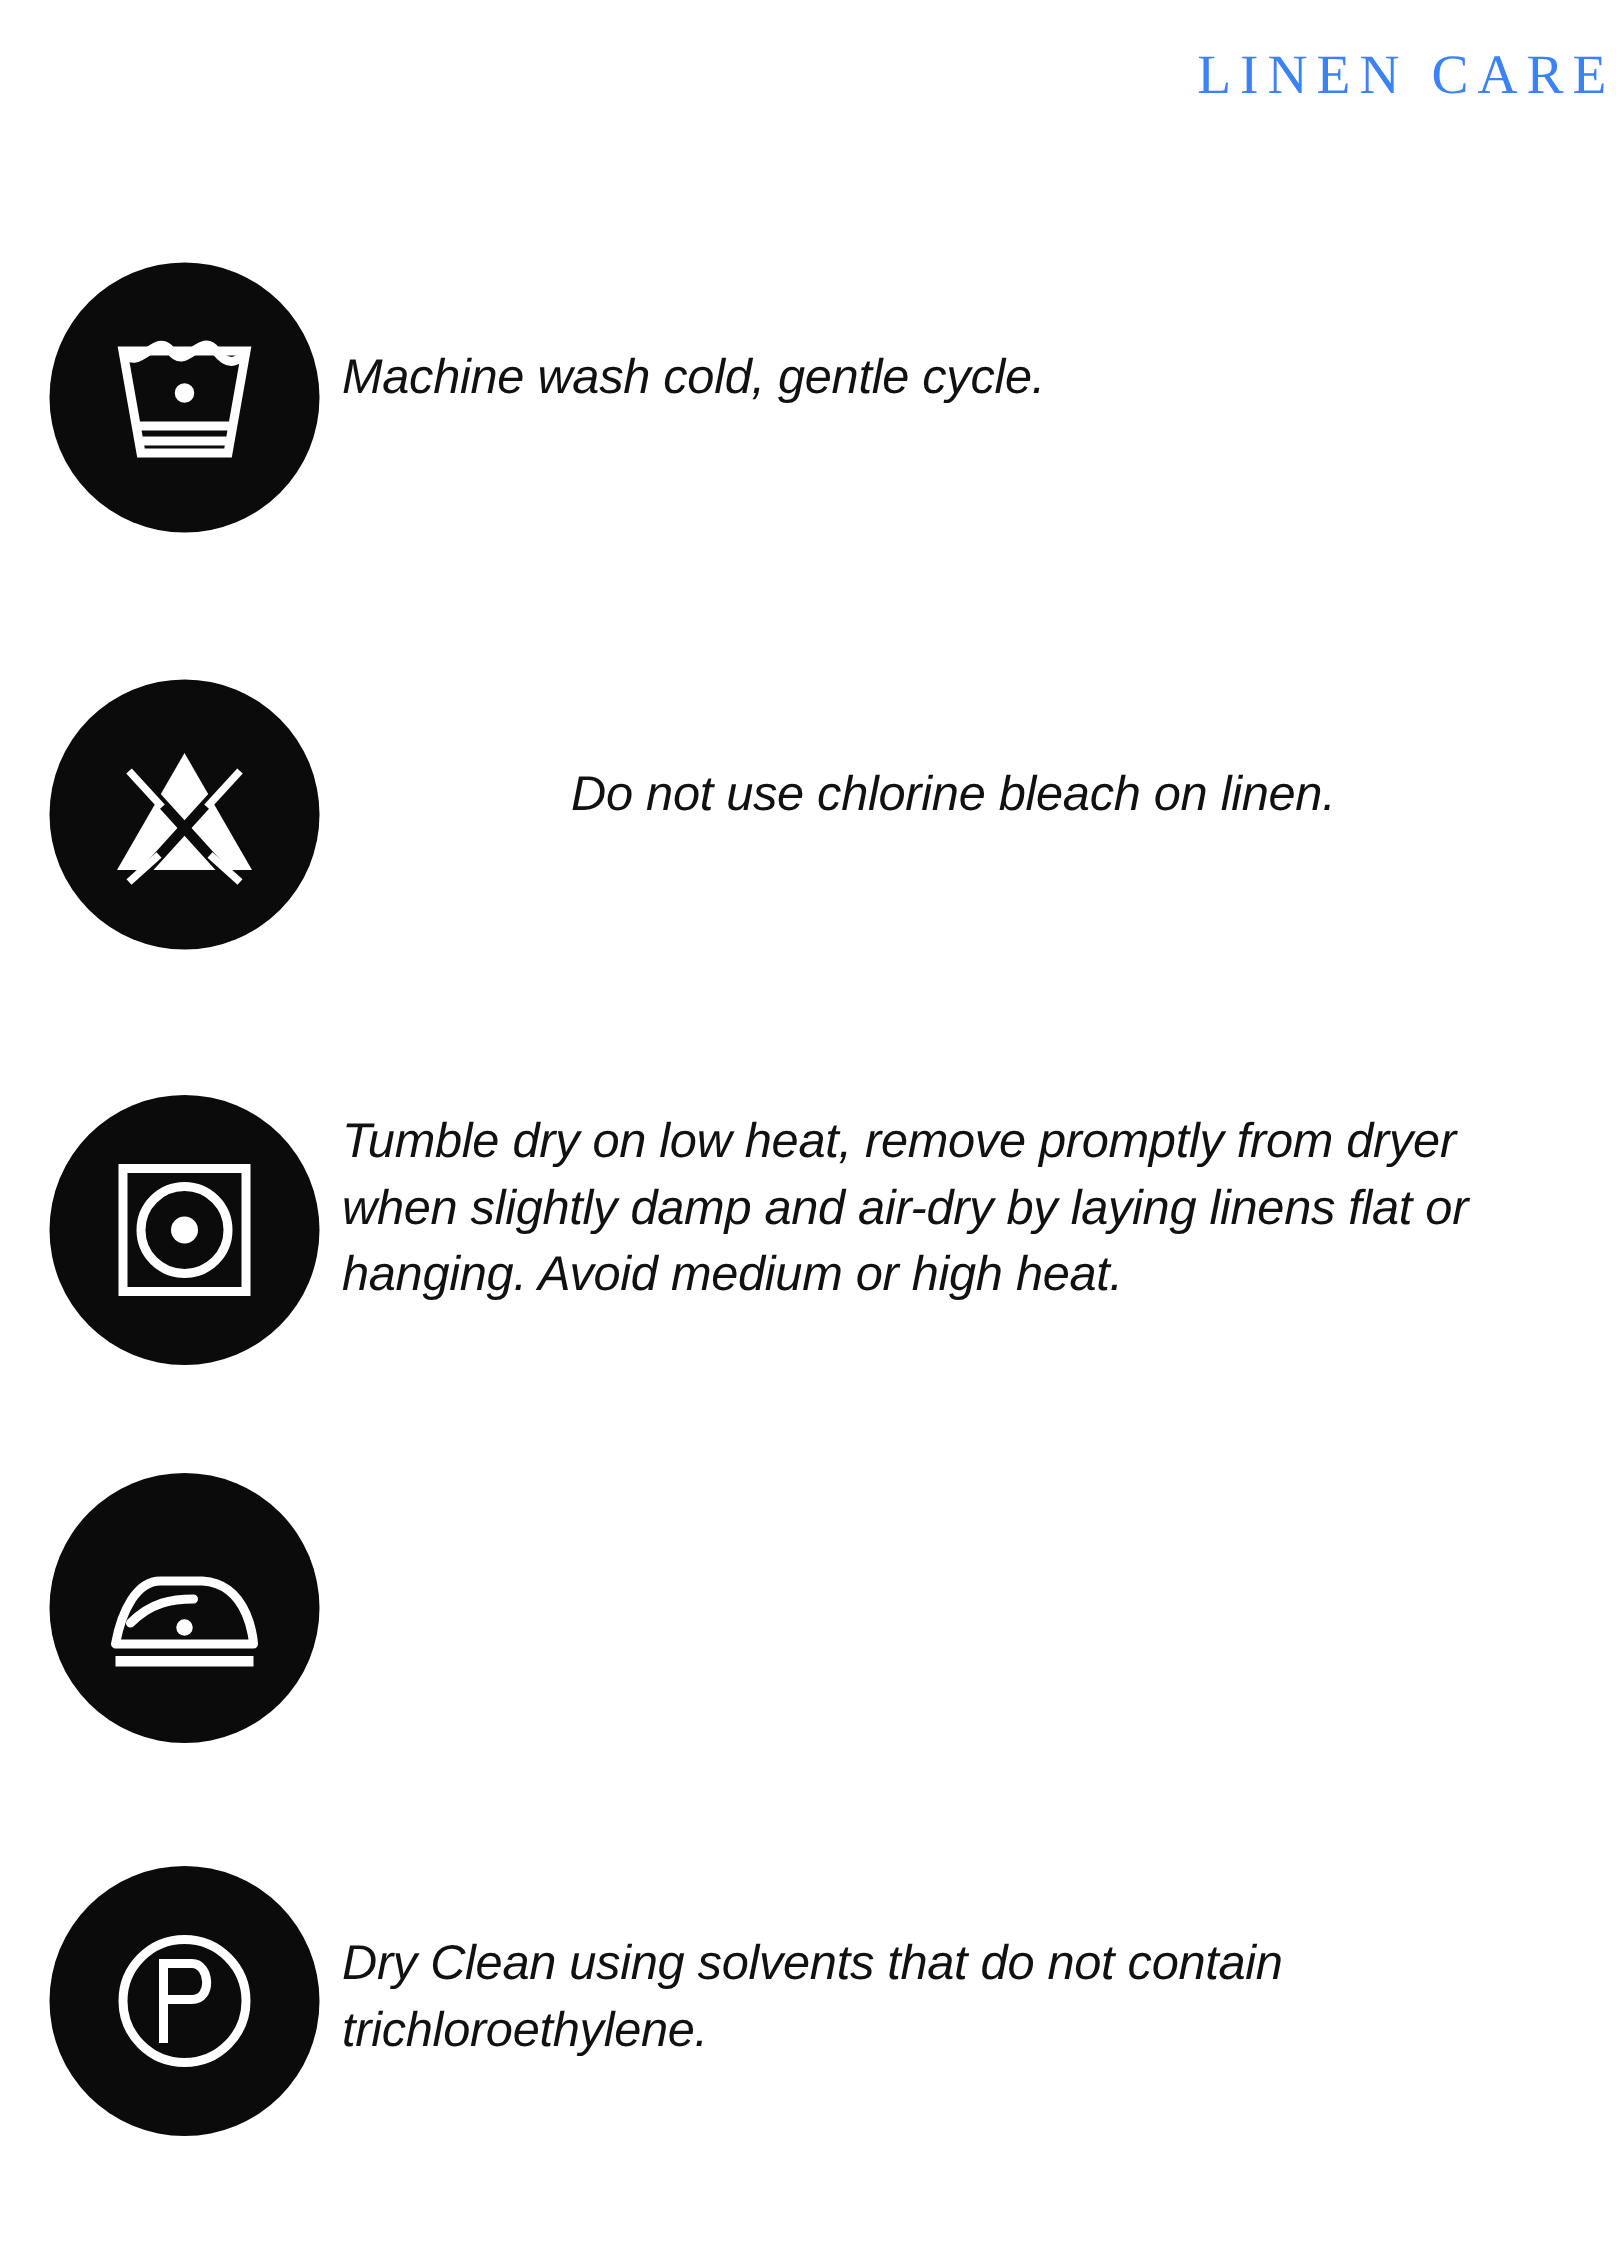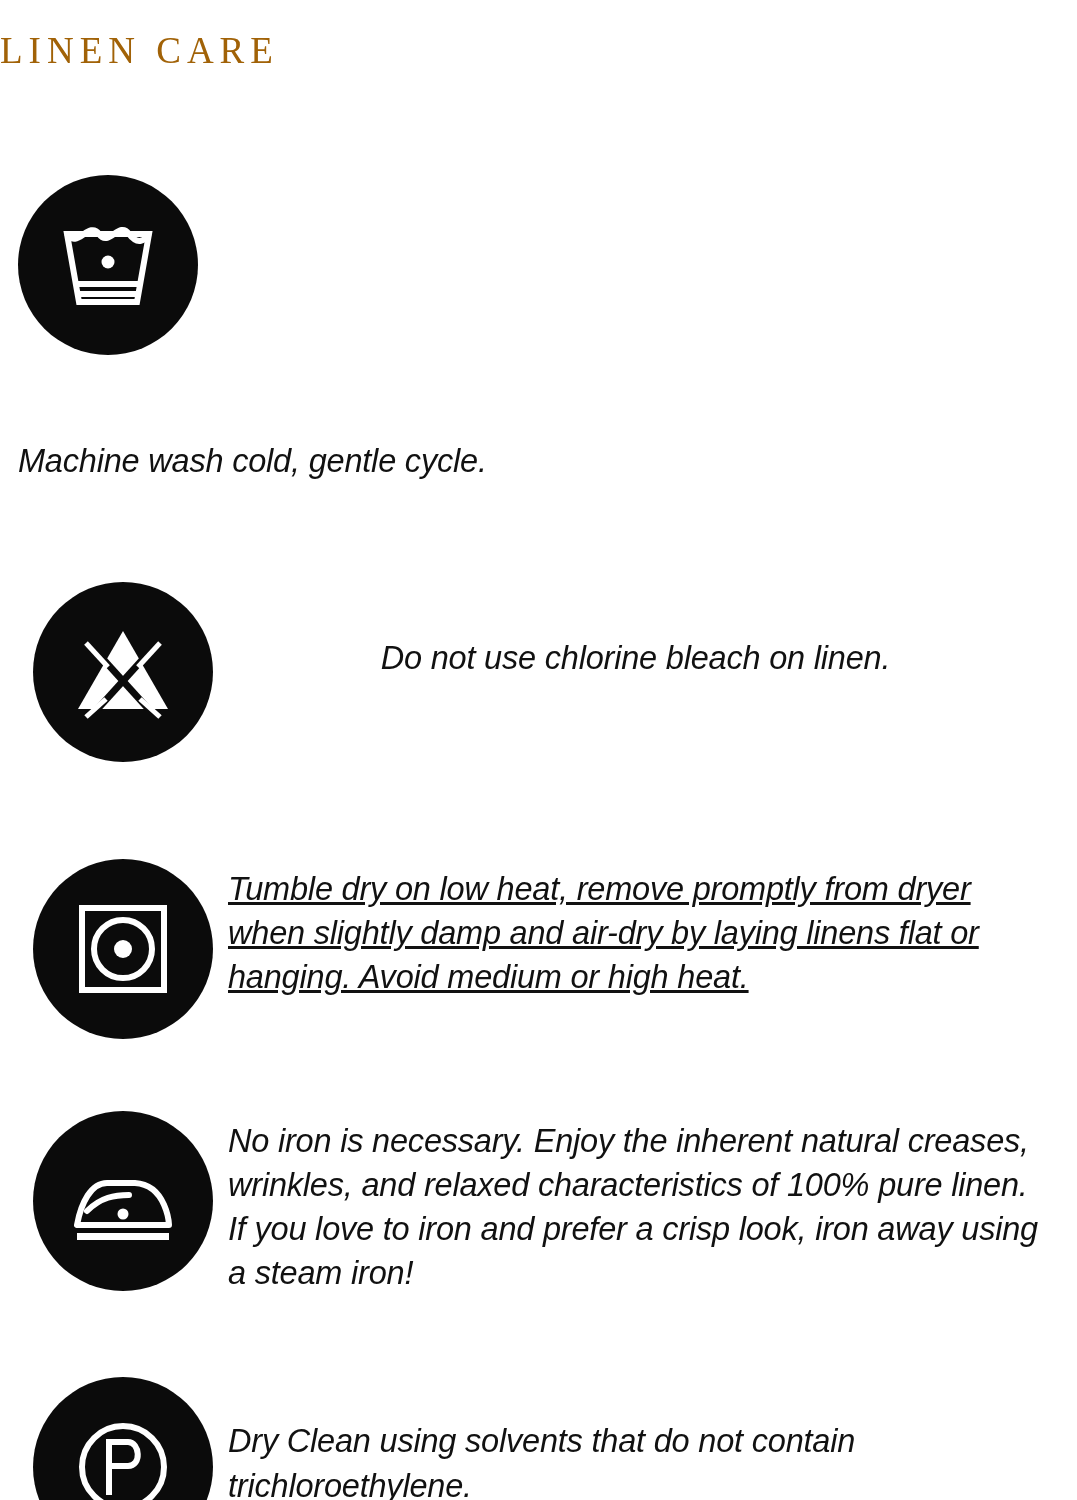--- a/index.html
+++ b/index.html
@@ -17,25 +17,25 @@
   }
 
   .page {
     width: 1077px;
     height: 1500px;
     box-sizing: border-box;
     position: relative;
   }
 
   .page-title {
-    text-align: left;
+    text-align: right;
     font-family: "Liberation Serif", serif;
     font-size: 37px;
     letter-spacing: 6px;
-    color: #a16207;
+    color: #3b82f6;
     padding-top: 6px;
     line-height: 1.1;
     font-weight: 400;
   }
 
   .care-list {
     margin-top: 104px;
     padding: 0 24px 0 18px;
   }
 
@@ -70,28 +70,28 @@
     flex: 1 1 auto;
     font-size: 32.5px;
     line-height: 1.36;
     font-style: italic;
     color: #111111;
     letter-spacing: -0.2px;
     padding-right: 10px;
   }
 
   
-  .row-wash    { margin-top: 0px; flex-direction: column; }
+  .row-wash    { margin-top: 0px; }
   .row-wash .text-cell   { padding-top: 54px; }
 
   .row-bleach  { margin-top: 98px; text-align: center; }
   .row-bleach .text-cell { padding-top: 54px; }
 
   .row-dry     { margin-top: 97px; }
-  .row-dry .text-cell    { padding-top: 8px; text-decoration: underline; }
+  .row-dry .text-cell    { padding-top: 8px; }
 
   .row-iron    { margin-top: 72px; }
   .row-iron .text-cell   { padding-top: 8px; }
 
   .row-clean   { margin-top: 82px; justify-content: center; }
   .row-clean .text-cell  { padding-top: 42px; }
 </style>
 </head>
 <body>
 
@@ -156,21 +156,20 @@
       <div class="icon-cell">
         <div class="icon-badge">
           <svg width="120" height="120" viewBox="0 0 120 120" aria-hidden="true">
             <path d="M14 84 L106 84 C106 84 104 44 72 42 L44 42 C28 42, 18 62, 14 84 Z" fill="none" stroke="#ffffff" stroke-width="6" stroke-linejoin="round"></path>
             <path d="M24 70 C38 56, 52 54, 66 54" fill="none" stroke="#ffffff" stroke-width="6" stroke-linecap="round"></path>
             <circle cx="60" cy="73" r="5.5" fill="#ffffff"></circle>
             <rect x="14" y="92" width="92" height="7" fill="#ffffff"></rect>
           </svg>
         </div>
       </div>
-      <div class="text-cell">No iron is necessary. Enjoy the inherent natural creases, wrinkles, and relaxed characteristics of 100% pure linen. If you love to iron and prefer a crisp look, iron away using a steam iron!</div>
     </div>
 
     <div class="care-row row-clean">
       <div class="icon-cell">
         <div class="icon-badge">
           <svg width="118" height="118" viewBox="0 0 118 118" aria-hidden="true">
             <circle cx="59" cy="59" r="41" fill="none" stroke="#ffffff" stroke-width="6"></circle>
             <path d="M45 34 L45 84 M45 34 L64 34 C76 34, 78 58, 64 58 L45 58" fill="none" stroke="#ffffff" stroke-width="6" stroke-linecap="square" stroke-linejoin="miter"></path>
           </svg>
         </div>

